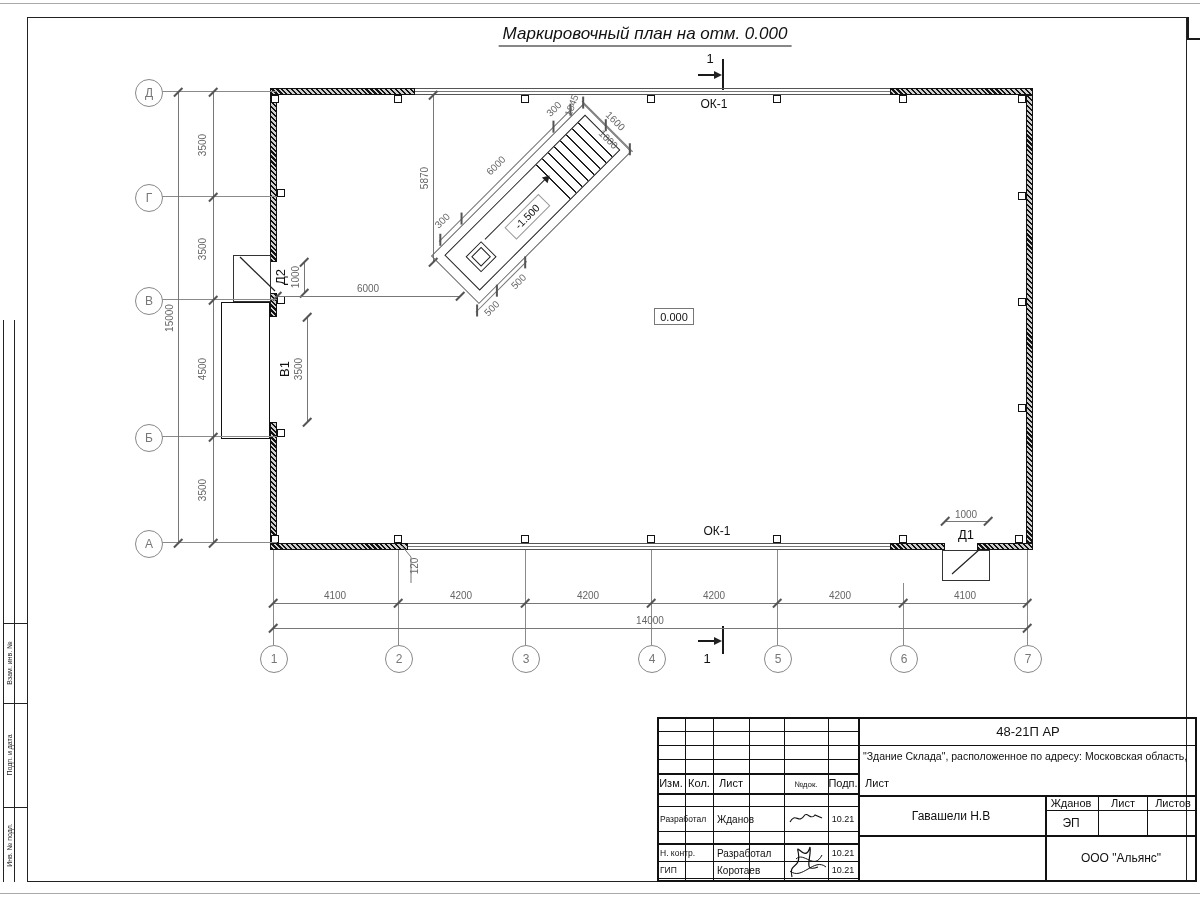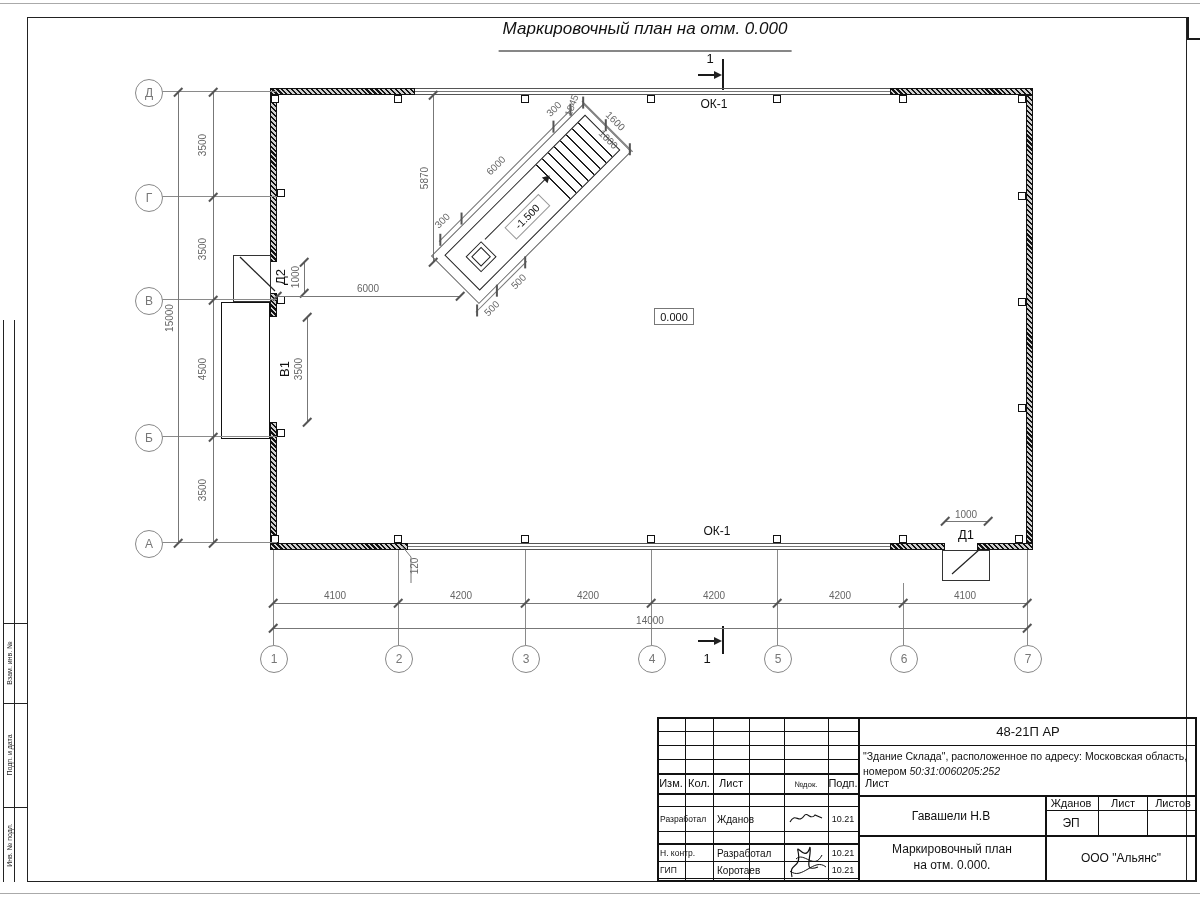--- a/index.html
+++ b/index.html
@@ -47,21 +47,21 @@
     <div class="abs" style="left:14px;top:0;width:1px;height:562px;background:#222;"></div>
     <div class="abs" style="left:3px;top:303px;width:24px;height:1px;background:#222;"></div>
     <div class="abs" style="left:3px;top:383px;width:24px;height:1px;background:#222;"></div>
     <div class="abs" style="left:3px;top:487px;width:24px;height:1px;background:#222;"></div>
     <div class="t" style="left:9px;top:343px;font-size:7px;color:#222;transform:translate(-50%,-50%) rotate(-90deg);">Взам. инв. №</div>
     <div class="t" style="left:9px;top:435px;font-size:7px;color:#222;transform:translate(-50%,-50%) rotate(-90deg);">Подп. и дата</div>
     <div class="t" style="left:9px;top:525px;font-size:7px;color:#222;transform:translate(-50%,-50%) rotate(-90deg);">Инв. № подл.</div>
   </div>
 
   <div class="t" style="left:645px;top:35px;transform:translate(-50%,-50%);font-size:17px;font-style:italic;color:#111;
-              border-bottom:1.5px solid #111;padding:0 4px 12px;">Маркировочный план на отм. 0.000</div>
+              border-bottom:1.5px solid #111;padding:0 4px 2px;">Маркировочный план на отм. 0.000</div>
 
   <div class="blk" style="left:698px;top:74px;width:20px;height:1.5px;"></div>
   <div class="arrowhead" style="left:714px;top:71px;"></div>
   <div class="blk" style="left:722px;top:59px;width:1.5px;height:31px;"></div>
   <div class="t" style="left:710px;top:58px;transform:translate(-50%,-50%);font-size:13px;color:#111;">1</div>
 
   <div class="blk" style="left:698px;top:640px;width:20px;height:1.5px;"></div>
   <div class="arrowhead" style="left:714px;top:637px;"></div>
   <div class="blk" style="left:722px;top:626px;width:1.5px;height:28px;"></div>
   <div class="t" style="left:707px;top:658px;transform:translate(-50%,-50%);font-size:13px;color:#111;">1</div>
@@ -319,35 +319,30 @@
     </svg>
     <svg width="46" height="42" style="position:absolute;left:127px;top:124px;">
       <path d="M8,36 C4,20 18,30 14,10 C12,2 22,22 26,6 C28,16 18,32 34,26" fill="none" stroke="#111" stroke-width="1.2"></path>
       <path d="M6,30 C18,40 30,16 42,26 M12,18 C20,10 30,30 38,14" fill="none" stroke="#111" stroke-width="1"></path>
     </svg>
 
     <div class="tbtxt" style="left:371px;top:14px;transform:translate(-50%,-50%);font-size:13px;">48-21П АР</div>
     <div class="abs" style="left:201px;top:28px;width:339px;height:1px;background:#111;"></div>
     <div class="abs" style="left:206px;top:32px;width:330px;font-size:10.5px;color:#111;line-height:15px;">
       <div>"Здание Склада", расположенное по адресу: Московская область,</div>
-      <div><span>номером </span><i>50:31:0060205:252</i></div>
     </div>
     <div class="abs" style="left:201px;top:78px;width:339px;height:2px;background:#111;"></div>
 
     <div class="abs" style="left:388px;top:78px;width:2px;height:87px;background:#111;"></div>
     <div class="abs" style="left:441px;top:78px;width:1px;height:40px;background:#111;"></div>
     <div class="abs" style="left:490px;top:78px;width:1px;height:40px;background:#111;"></div>
     <div class="abs" style="left:388px;top:93px;width:152px;height:1px;background:#111;"></div>
     <div class="abs" style="left:201px;top:118px;width:339px;height:2px;background:#111;"></div>
     <div class="tbtxt" style="left:414px;top:86px;transform:translate(-50%,-50%);font-size:11px;">Жданов</div>
     <div class="tbtxt" style="left:466px;top:86px;transform:translate(-50%,-50%);font-size:11px;">Лист</div>
     <div class="tbtxt" style="left:516px;top:86px;transform:translate(-50%,-50%);font-size:11px;">Листов</div>
     <div class="tbtxt" style="left:414px;top:106px;transform:translate(-50%,-50%);font-size:12px;">ЭП</div>
     <div class="tbtxt" style="left:294px;top:99px;transform:translate(-50%,-50%);font-size:12px;">Гавашели Н.В</div>
 
-    <div class="abs" style="left:206px;top:124px;width:178px;text-align:center;font-size:12px;color:#111;line-height:16px;">
-      <div>Маркировочный план</div>
-      <div>на отм. 0.000.</div>
-    </div>
     <div class="tbtxt" style="left:464px;top:141px;transform:translate(-50%,-50%);font-size:12px;">ООО "Альянс"</div>
   </div>
 
 </div>
 
 </body></html>

